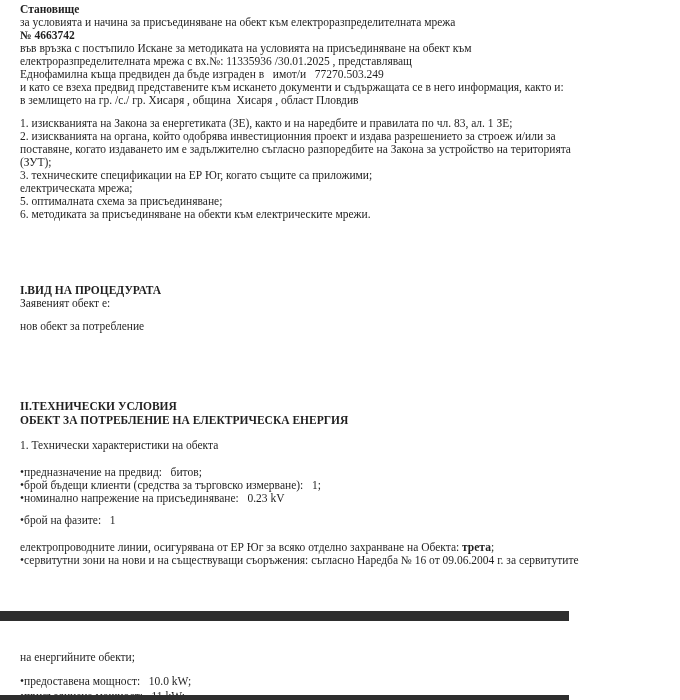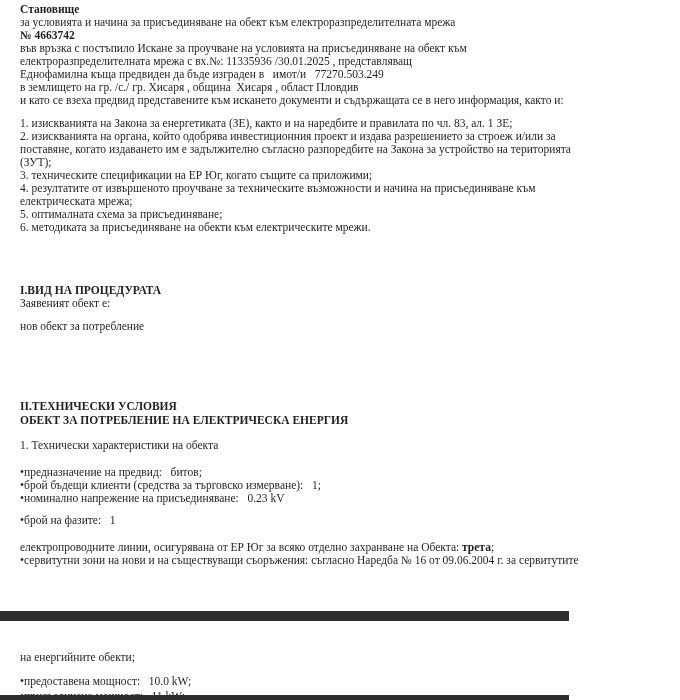--- a/index.html
+++ b/index.html
@@ -32,34 +32,33 @@
 </style>
 </head>
 <body>
 
 <div class="page">
 
   <div class="abs" style="top:3px">
     <div class="line b">Становище</div>
     <div class="line">за условията и начина за присъединяване на обект към електроразпределителната мрежа</div>
     <div class="line b">№ 4663742</div>
-    <div class="line">във връзка с постъпило Искане за проучване на условията на присъединяване на обект към</div>
+    <div class="line">във връзка с постъпило Искане за методиката на условията на присъединяване на обект към</div>
     <div class="line">електроразпределителната мрежа с вх.№: 11335936 /30.01.2025 , представляващ</div>
     <div class="line">Еднофамилна къща предвиден да бъде изграден в   имот/и   77270.503.249</div>
+    <div class="line">и като се взеха предвид представените към искането документи и съдържащата се в него информация, както и:</div>
     <div class="line">в землището на гр. /с./ гр. Хисаря , община  Хисаря , област Пловдив</div>
-    <div class="line">и като се взеха предвид представените към искането документи и съдържащата се в него информация, както и:</div>
   </div>
 
   <div class="abs" style="top:117px">
     <div class="line">1. изискванията на Закона за енергетиката (ЗЕ), както и на наредбите и правилата по чл. 83, ал. 1 ЗЕ;</div>
     <div class="line">2. изискванията на органа, който одобрява инвестиционния проект и издава разрешението за строеж и/или за</div>
     <div class="line">поставяне, когато издаването им е задължително съгласно разпоредбите на Закона за устройство на територията</div>
     <div class="line">(ЗУТ);</div>
     <div class="line">3. техническите спецификации на ЕР Юг, когато същите са приложими;</div>
-    <div class="line">4. резултатите от извършеното проучване за техническите възможности и начина на присъединяване към</div>
     <div class="line">електрическата мрежа;</div>
     <div class="line">5. оптималната схема за присъединяване;</div>
     <div class="line">6. методиката за присъединяване на обекти към електрическите мрежи.</div>
   </div>
 
   <div class="abs line b" style="top:284px">I.ВИД НА ПРОЦЕДУРАТА</div>
   <div class="abs line" style="top:297px">Заявеният обект е:</div>
   <div class="abs line" style="top:320px">нов обект за потребление</div>
 
   <div class="abs line b" style="top:400px">II.ТЕХНИЧЕСКИ УСЛОВИЯ</div>

